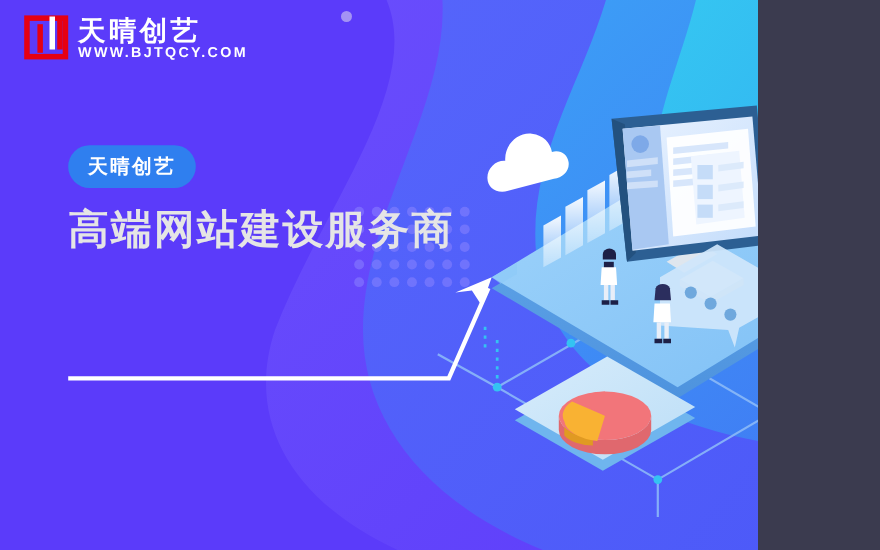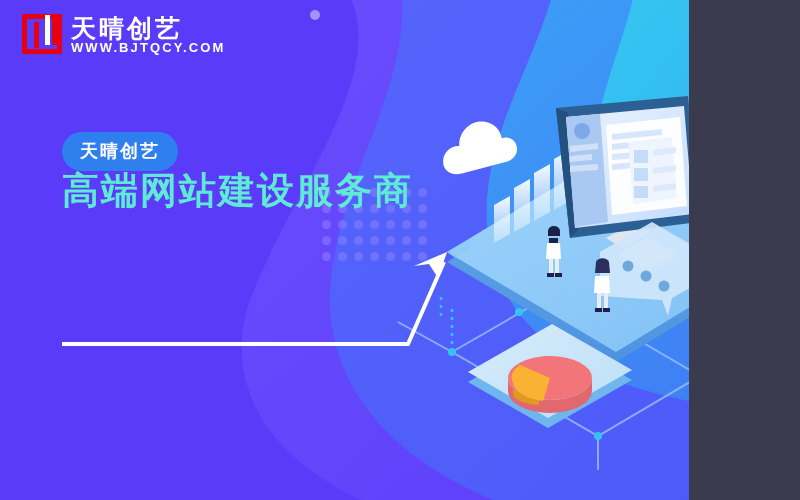--- a/index.html
+++ b/index.html
@@ -88,22 +88,23 @@
   .headline {
     margin-top:22px;
     font-size:62px; line-height:64px; font-weight:700;
     color:#ffffff;
     letter-spacing:3px;
     text-shadow:4px 5px 0 #25c9ff;
     white-space:nowrap;
   }
 
   .subtitle {
+    margin-top:18px;
     font-size:37px; line-height:40px; font-weight:700;
-    color:#5eead4;
+    color:#e5e5e5;
     letter-spacing:2px;
     white-space:nowrap;
   }
 
   
   .arrow-svg { position:absolute; left:0; top:0; z-index:25; }
 
   
   .illo { position:absolute; left:0; top:0; z-index:20; }
 </style>

